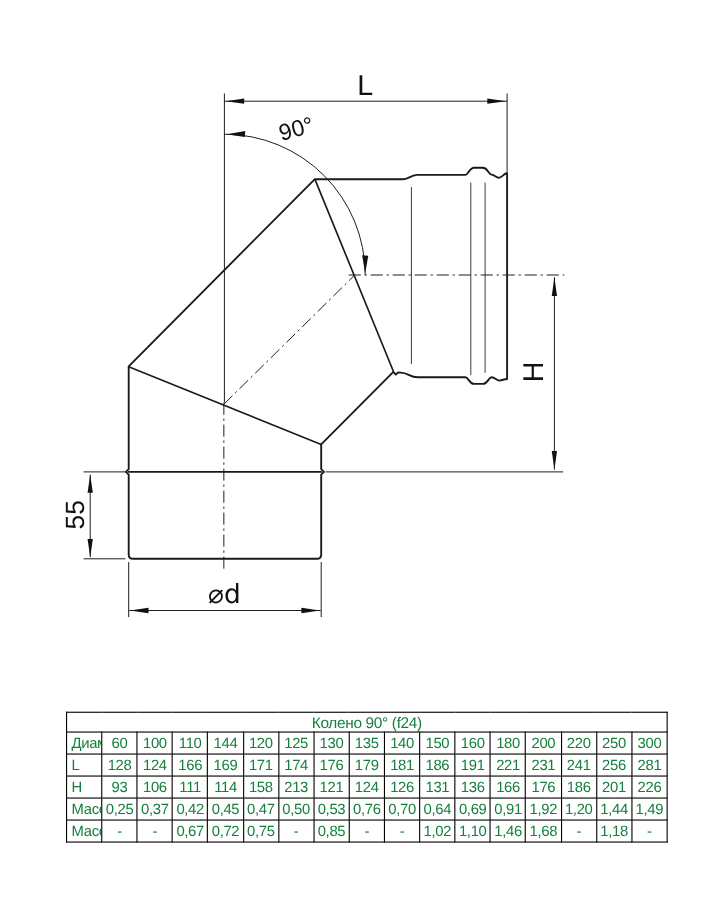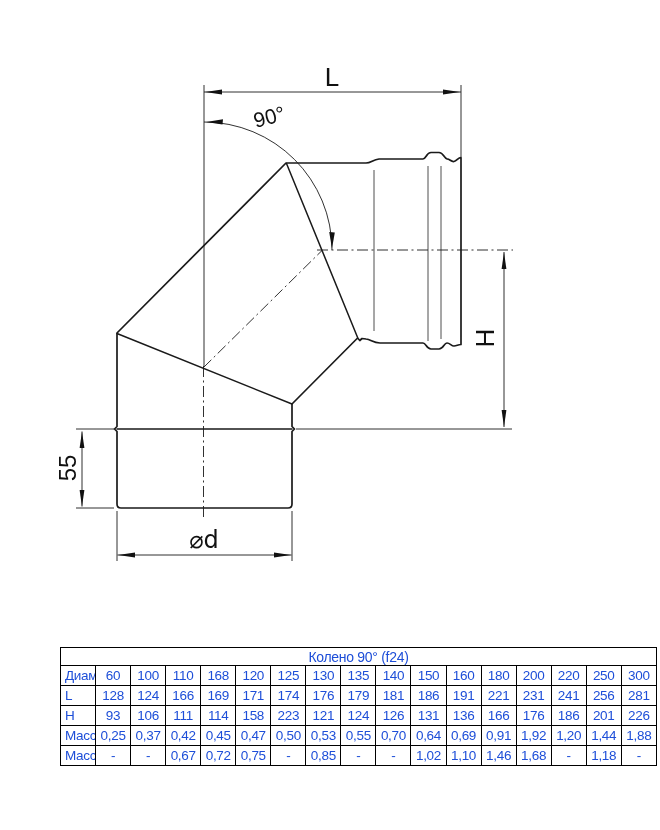--- a/index.html
+++ b/index.html
@@ -3,23 +3,23 @@
 <meta charset="utf-8">
 <style>
   html,body{margin:0;padding:0;background:#fff;}
   body{width:660px;height:830px;position:relative;overflow:hidden;
        font-family:"Liberation Sans",sans-serif;color:#111;}
   .drawing{position:absolute;left:0;top:0;}
   svg text{fill:#111;}
   .dimlabel{font-family:"Liberation Sans",sans-serif;}
   .dialabel{font-family:"DejaVu Sans","Liberation Sans",sans-serif;}
 
-  table.spec{position:absolute;left:60px;top:647px;width:597px;
+  table.spec{position:absolute;left:60px;top:647px;width:547px;
     border-collapse:collapse;table-layout:fixed;
-    font-size:13.5px;letter-spacing:-0.3px;color:#1d4ed8;}
+    font-size:13.5px;letter-spacing:-0.3px;color:#15803d;}
   table.spec td,table.spec th{border:1px solid #000;padding:0 2px;
     height:19px;text-align:center;font-weight:normal;white-space:nowrap;
     overflow:hidden;}
   table.spec td.title{height:17px;font-size:14px;}
   table.spec th.rowlabel{text-align:left;padding-left:4px;width:67px;}
 </style>
 </head>
 <body>
 
 <svg class="drawing" width="660" height="640" viewBox="0 0 660 640">
@@ -116,21 +116,21 @@
 <table class="spec">
   <tbody>
       <tr>
         <td colspan="17" class="title">Колено 90° (f24)</td>
       </tr>
       <tr>
         <th class="rowlabel">Диаметр</th>
         <td>60</td>
         <td>100</td>
         <td>110</td>
-        <td>168</td>
+        <td>144</td>
         <td>120</td>
         <td>125</td>
         <td>130</td>
         <td>135</td>
         <td>140</td>
         <td>150</td>
         <td>160</td>
         <td>180</td>
         <td>200</td>
         <td>220</td>
@@ -156,50 +156,50 @@
         <td>256</td>
         <td>281</td>
       </tr>
       <tr>
         <th class="rowlabel">H</th>
         <td>93</td>
         <td>106</td>
         <td>111</td>
         <td>114</td>
         <td>158</td>
-        <td>223</td>
+        <td>213</td>
         <td>121</td>
         <td>124</td>
         <td>126</td>
         <td>131</td>
         <td>136</td>
         <td>166</td>
         <td>176</td>
         <td>186</td>
         <td>201</td>
         <td>226</td>
       </tr>
       <tr>
         <th class="rowlabel">Масса 0,5</th>
         <td>0,25</td>
         <td>0,37</td>
         <td>0,42</td>
         <td>0,45</td>
         <td>0,47</td>
         <td>0,50</td>
         <td>0,53</td>
-        <td>0,55</td>
+        <td>0,76</td>
         <td>0,70</td>
         <td>0,64</td>
         <td>0,69</td>
         <td>0,91</td>
         <td>1,92</td>
         <td>1,20</td>
         <td>1,44</td>
-        <td>1,88</td>
+        <td>1,49</td>
       </tr>
       <tr>
         <th class="rowlabel">Масса 0,8</th>
         <td>-</td>
         <td>-</td>
         <td>0,67</td>
         <td>0,72</td>
         <td>0,75</td>
         <td>-</td>
         <td>0,85</td>

